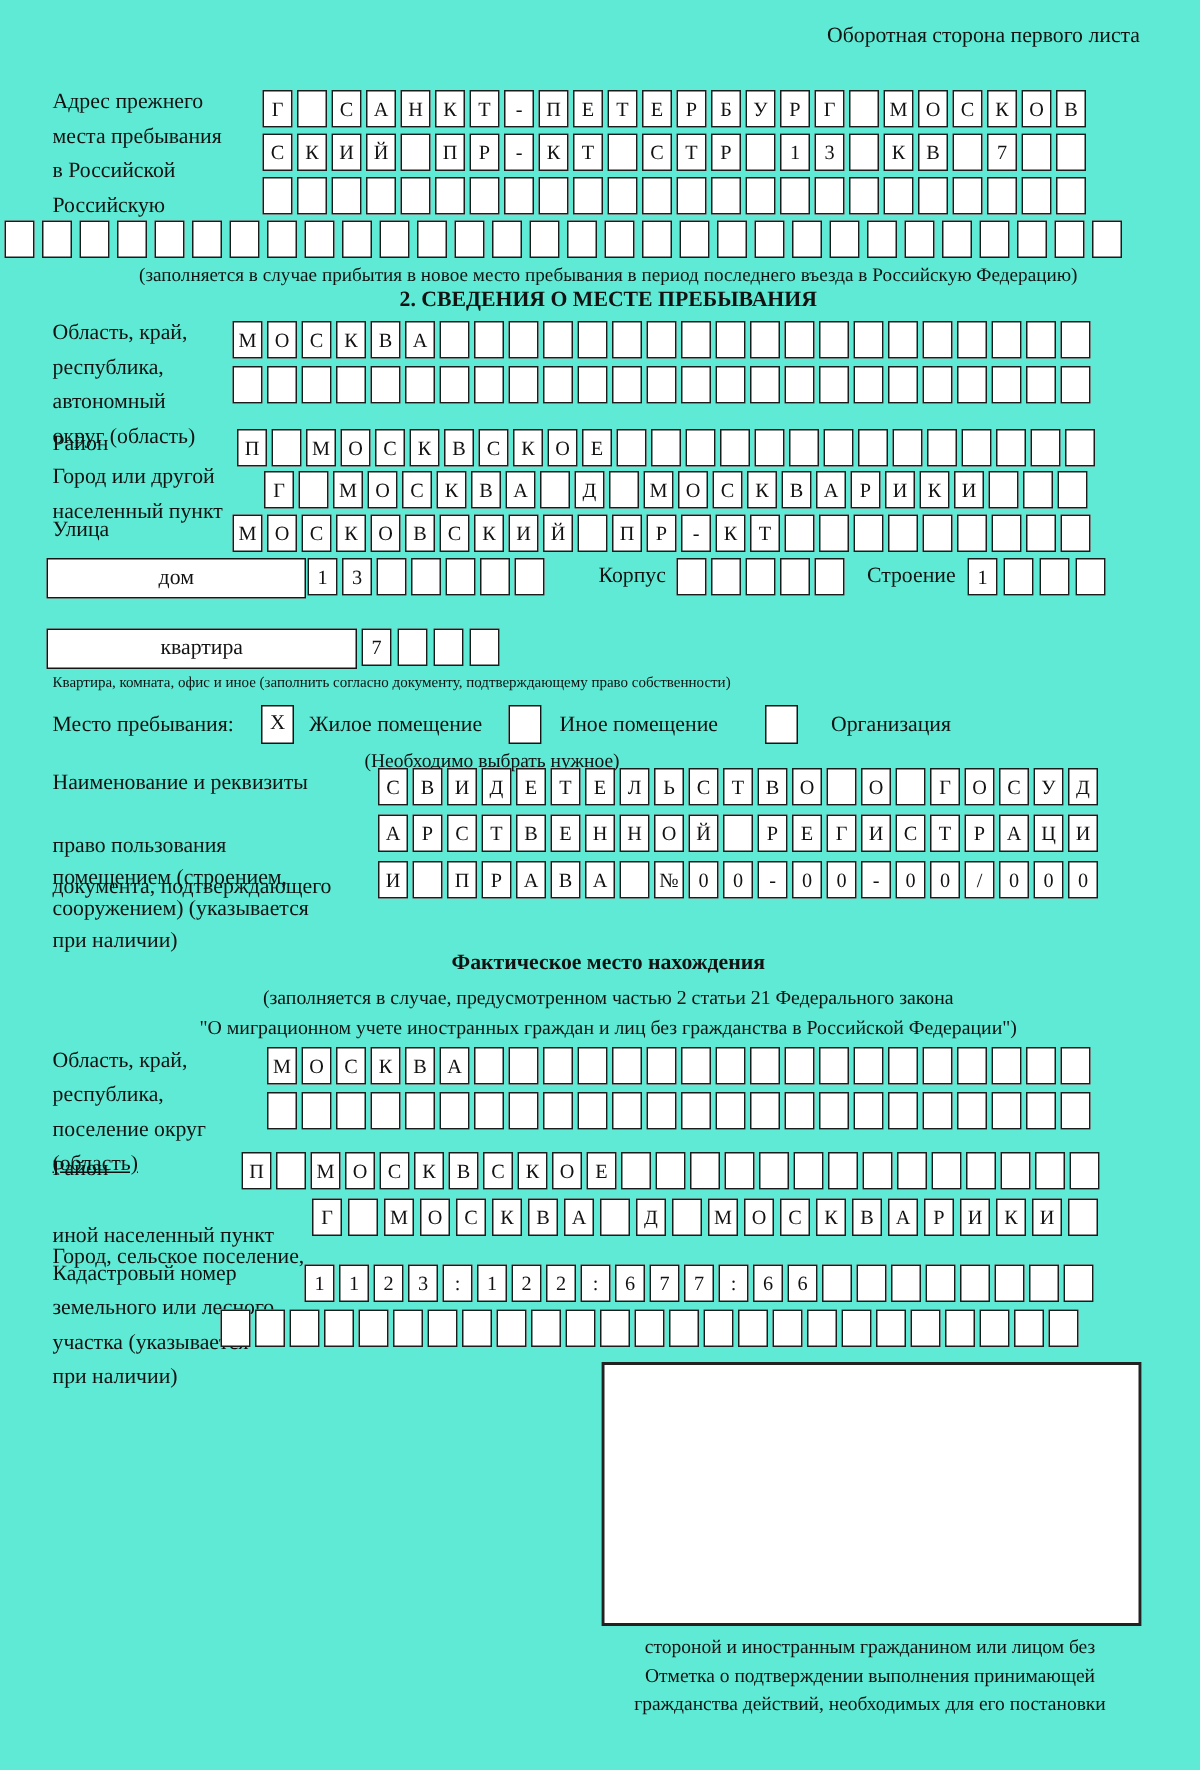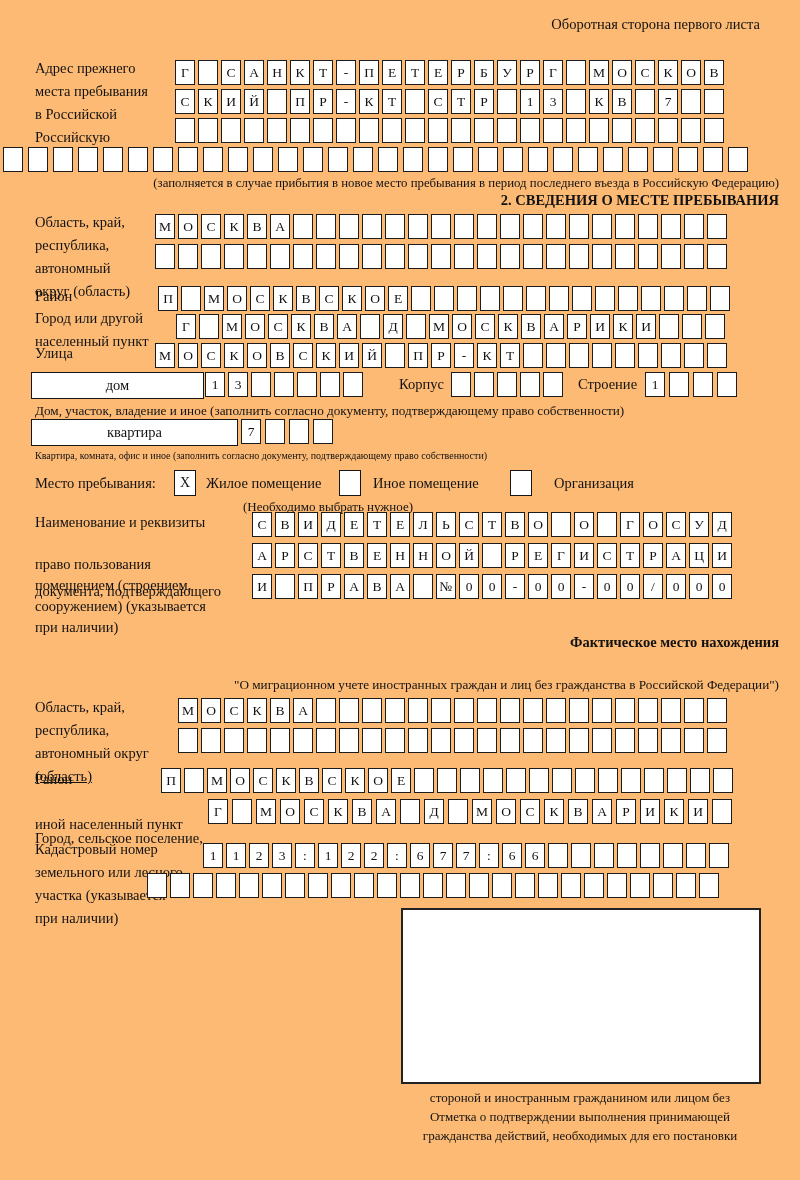--- a/index.html
+++ b/index.html
@@ -1,21 +1,21 @@
 <!DOCTYPE html>
 <html><head>
 <meta charset="utf-8">
 <style>
   html,body{margin:0;padding:0;background:#fff;}
-  #page{position:relative;width:800px;height:1180px;background:#fdba74;color:#121212;
+  #page{position:relative;width:800px;height:1180px;background:#5eead4;color:#121212;
         font-family:"Liberation Serif","DejaVu Serif",serif;overflow:hidden;}
   .abs{position:absolute;white-space:nowrap;}
   .lbl{font-size:14.5px;}
   .cap{font-size:12.5px;}
-  .capc{font-size:12.8px;width:779px;left:0;text-align:right;}
+  .capc{font-size:12.8px;width:779px;left:16px;text-align:center;}
   .bold{font-weight:700;}
   .grid{position:absolute;display:flex;gap:3px;}
   .grid.wgap{gap:5px;}
   .grid.mgap{gap:4px;}
   .cell{flex:none;width:18px;height:23px;border:1.6px solid #1c1c1c;
         display:flex;align-items:center;justify-content:center;
         font-size:13.5px;line-height:1;background:#fff;}
   .widebox{position:absolute;height:25px;border:1.8px solid #161616;
         display:flex;align-items:center;justify-content:center;font-size:14.5px;background:#fff;}
   .chk{position:absolute;width:20px;height:24px;border:1.7px solid #161616;
@@ -314,21 +314,20 @@
       <span class="cell"></span>
       <span class="cell"></span>
     </div>
   <div class="abs lbl" style="left:578px;top:376px;">Строение</div>
   <div class="grid mgap" style="left:645px;top:372px;">
       <span class="cell">1</span>
       <span class="cell"></span>
       <span class="cell"></span>
       <span class="cell"></span>
     </div>
-  <div class="abs cap" style="left:35px;top:403px;font-size:13.2px;">Дом, участок, владение и иное (заполнить согласно документу, подтверждающему право собственности)</div>
 
   <div class="widebox" style="left:31px;top:419px;width:205px;">квартира</div>
   <div class="grid mgap" style="left:241px;top:419px;">
       <span class="cell">7</span>
       <span class="cell"></span>
       <span class="cell"></span>
       <span class="cell"></span>
     </div>
   <div class="abs cap" style="left:35px;top:450px;font-size:10px;">Квартира, комната, офис и иное (заполнить согласно документу, подтверждающему право собственности)</div>
 
@@ -411,25 +410,26 @@
       <span class="cell">-</span>
       <span class="cell">0</span>
       <span class="cell">0</span>
       <span class="cell">/</span>
       <span class="cell">0</span>
       <span class="cell">0</span>
       <span class="cell">0</span>
     </div>
 
   <div class="abs capc bold" style="top:634px;font-size:14.5px;">Фактическое место нахождения</div>
+  <div class="abs capc" style="top:657px;font-size:13.2px;">(заполняется в случае, предусмотренном частью 2 статьи 21 Федерального закона</div>
   <div class="abs capc" style="top:677px;font-size:13.2px;">"О миграционном учете иностранных граждан и лиц без гражданства в Российской Федерации")</div>
 
   <div class="abs lbl" style="left:35px;top:699px;">Область, край,</div>
   <div class="abs lbl" style="left:35px;top:722px;">республика,</div>
-  <div class="abs lbl" style="left:35px;top:745px;">автономный округ</div>
+  <div class="abs lbl" style="left:35px;top:745px;">поселение округ</div>
   <div class="abs lbl" style="left:35px;top:768px;text-decoration:underline;">(область)</div>
   <div class="grid" style="left:178px;top:698px;">
       <span class="cell">М</span>
       <span class="cell">О</span>
       <span class="cell">С</span>
       <span class="cell">К</span>
       <span class="cell">В</span>
       <span class="cell">А</span>
       <span class="cell"></span>
       <span class="cell"></span>

